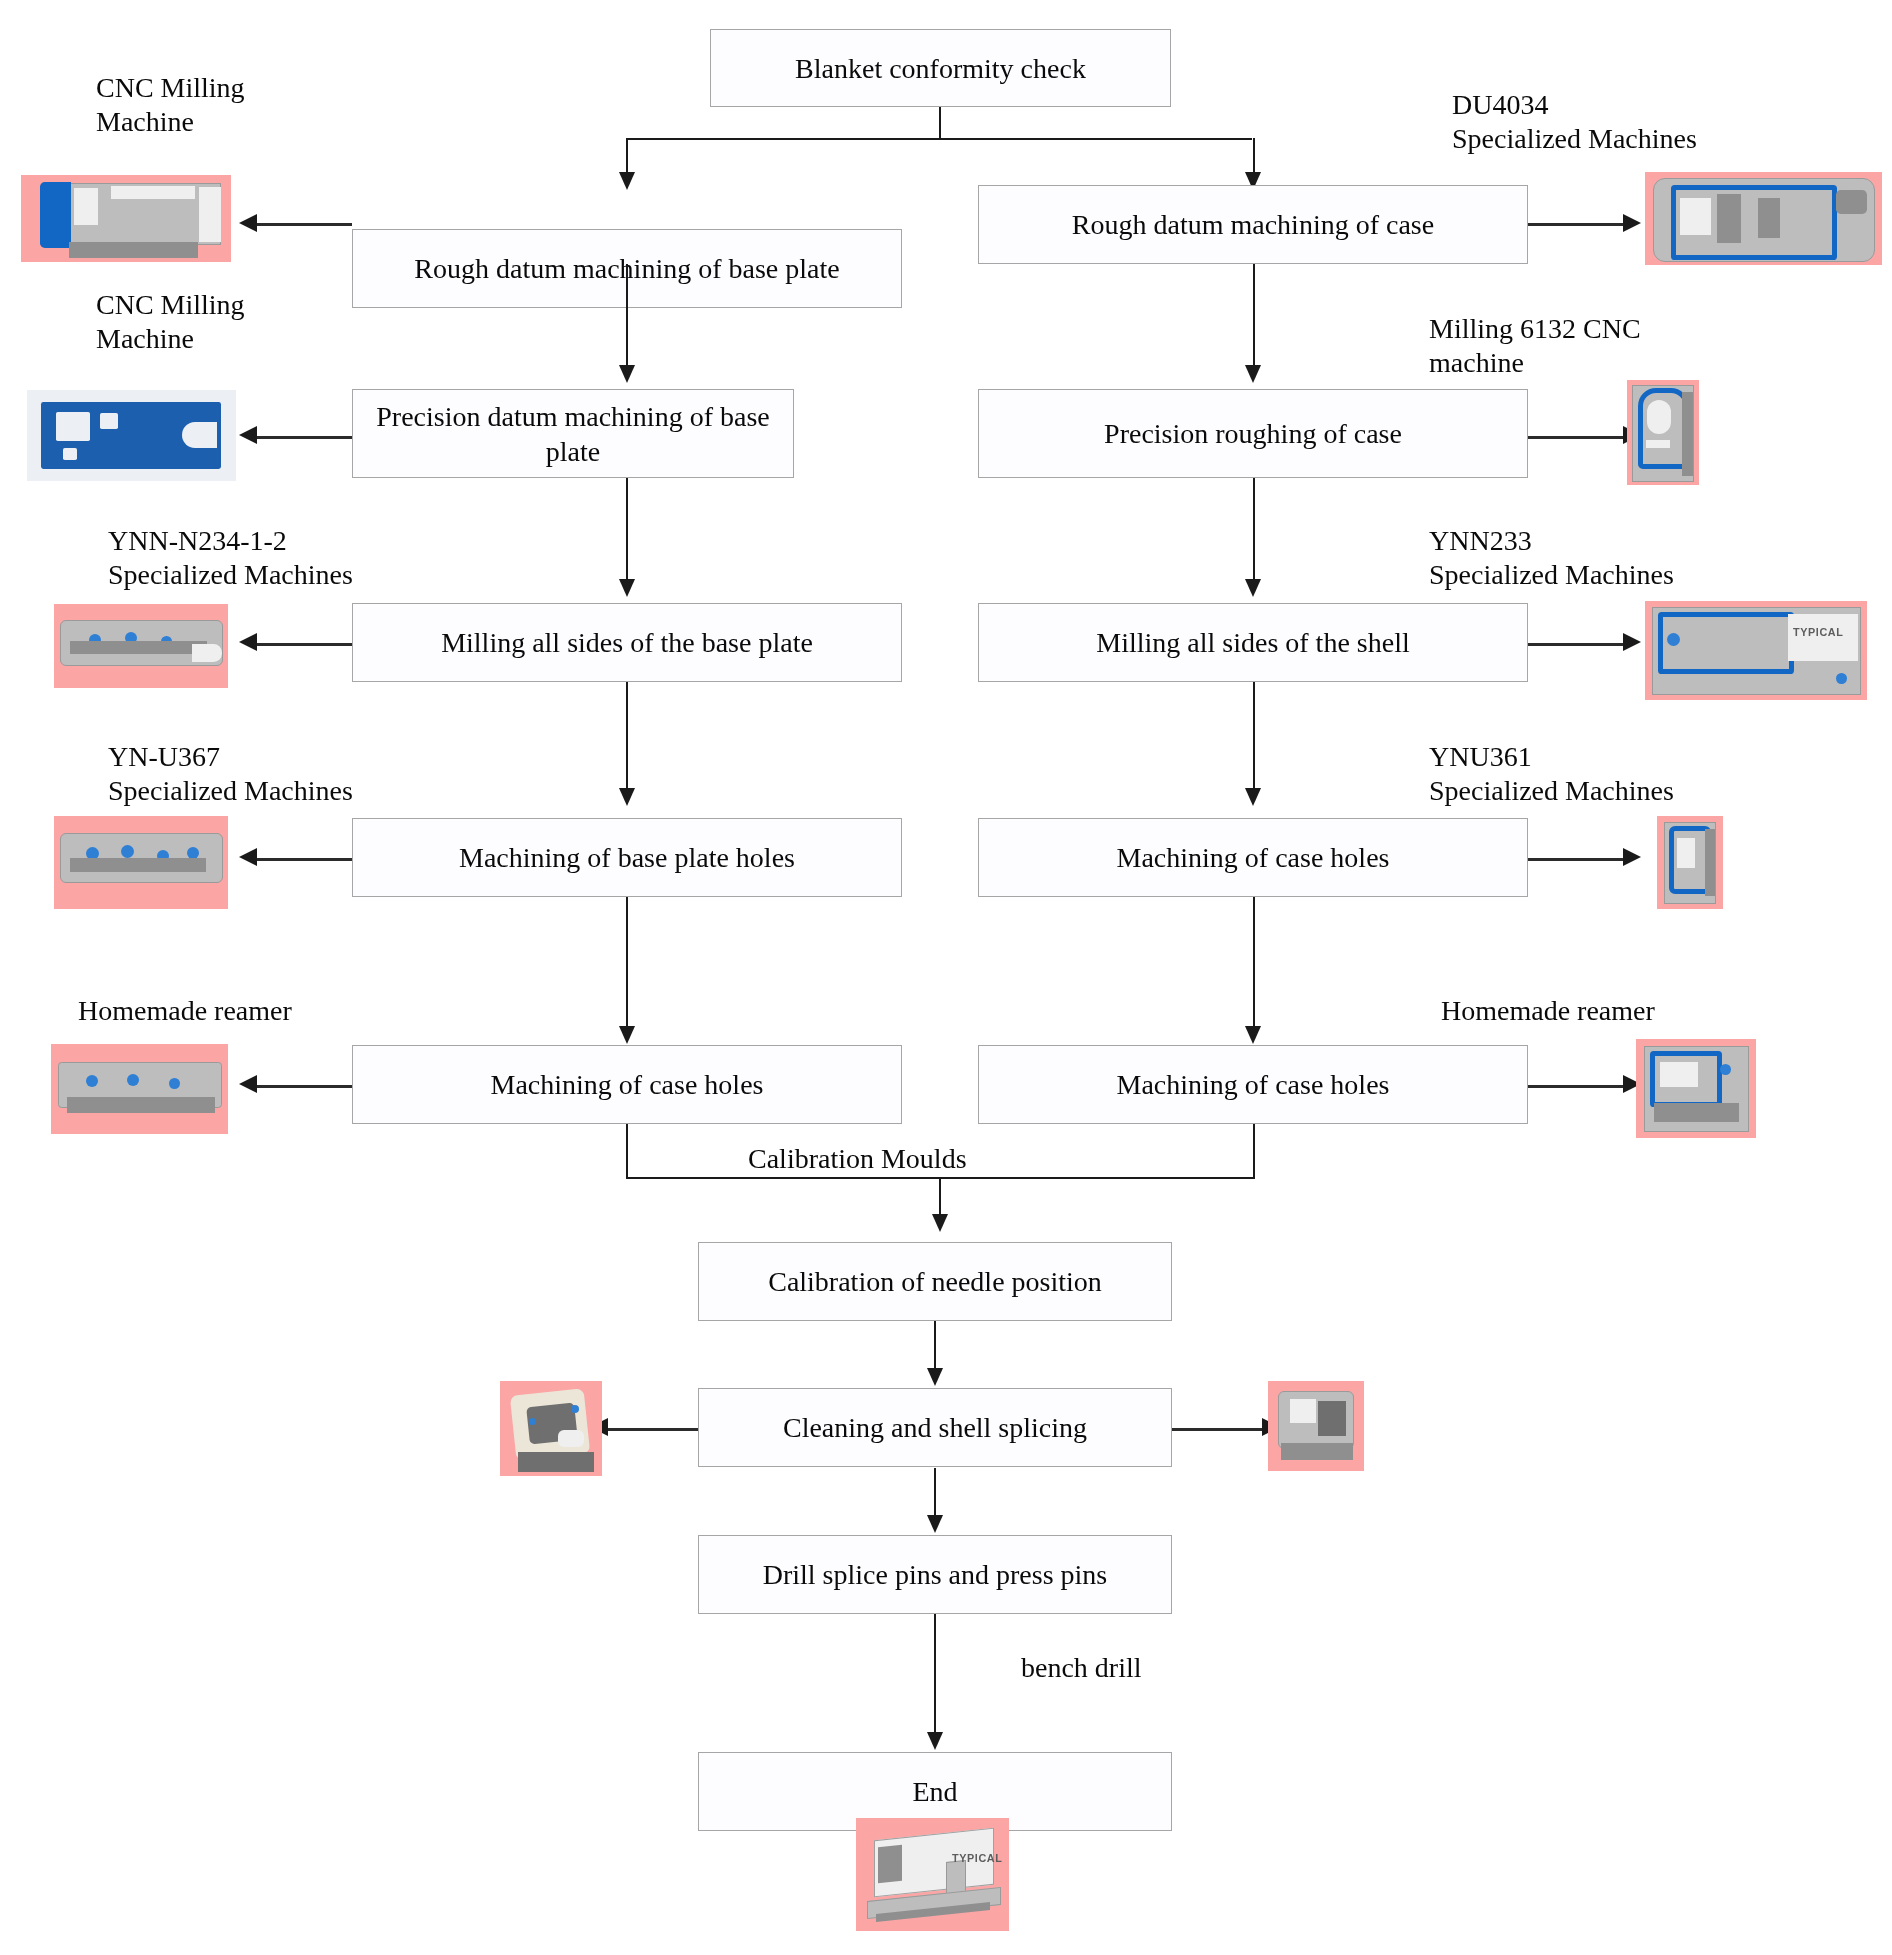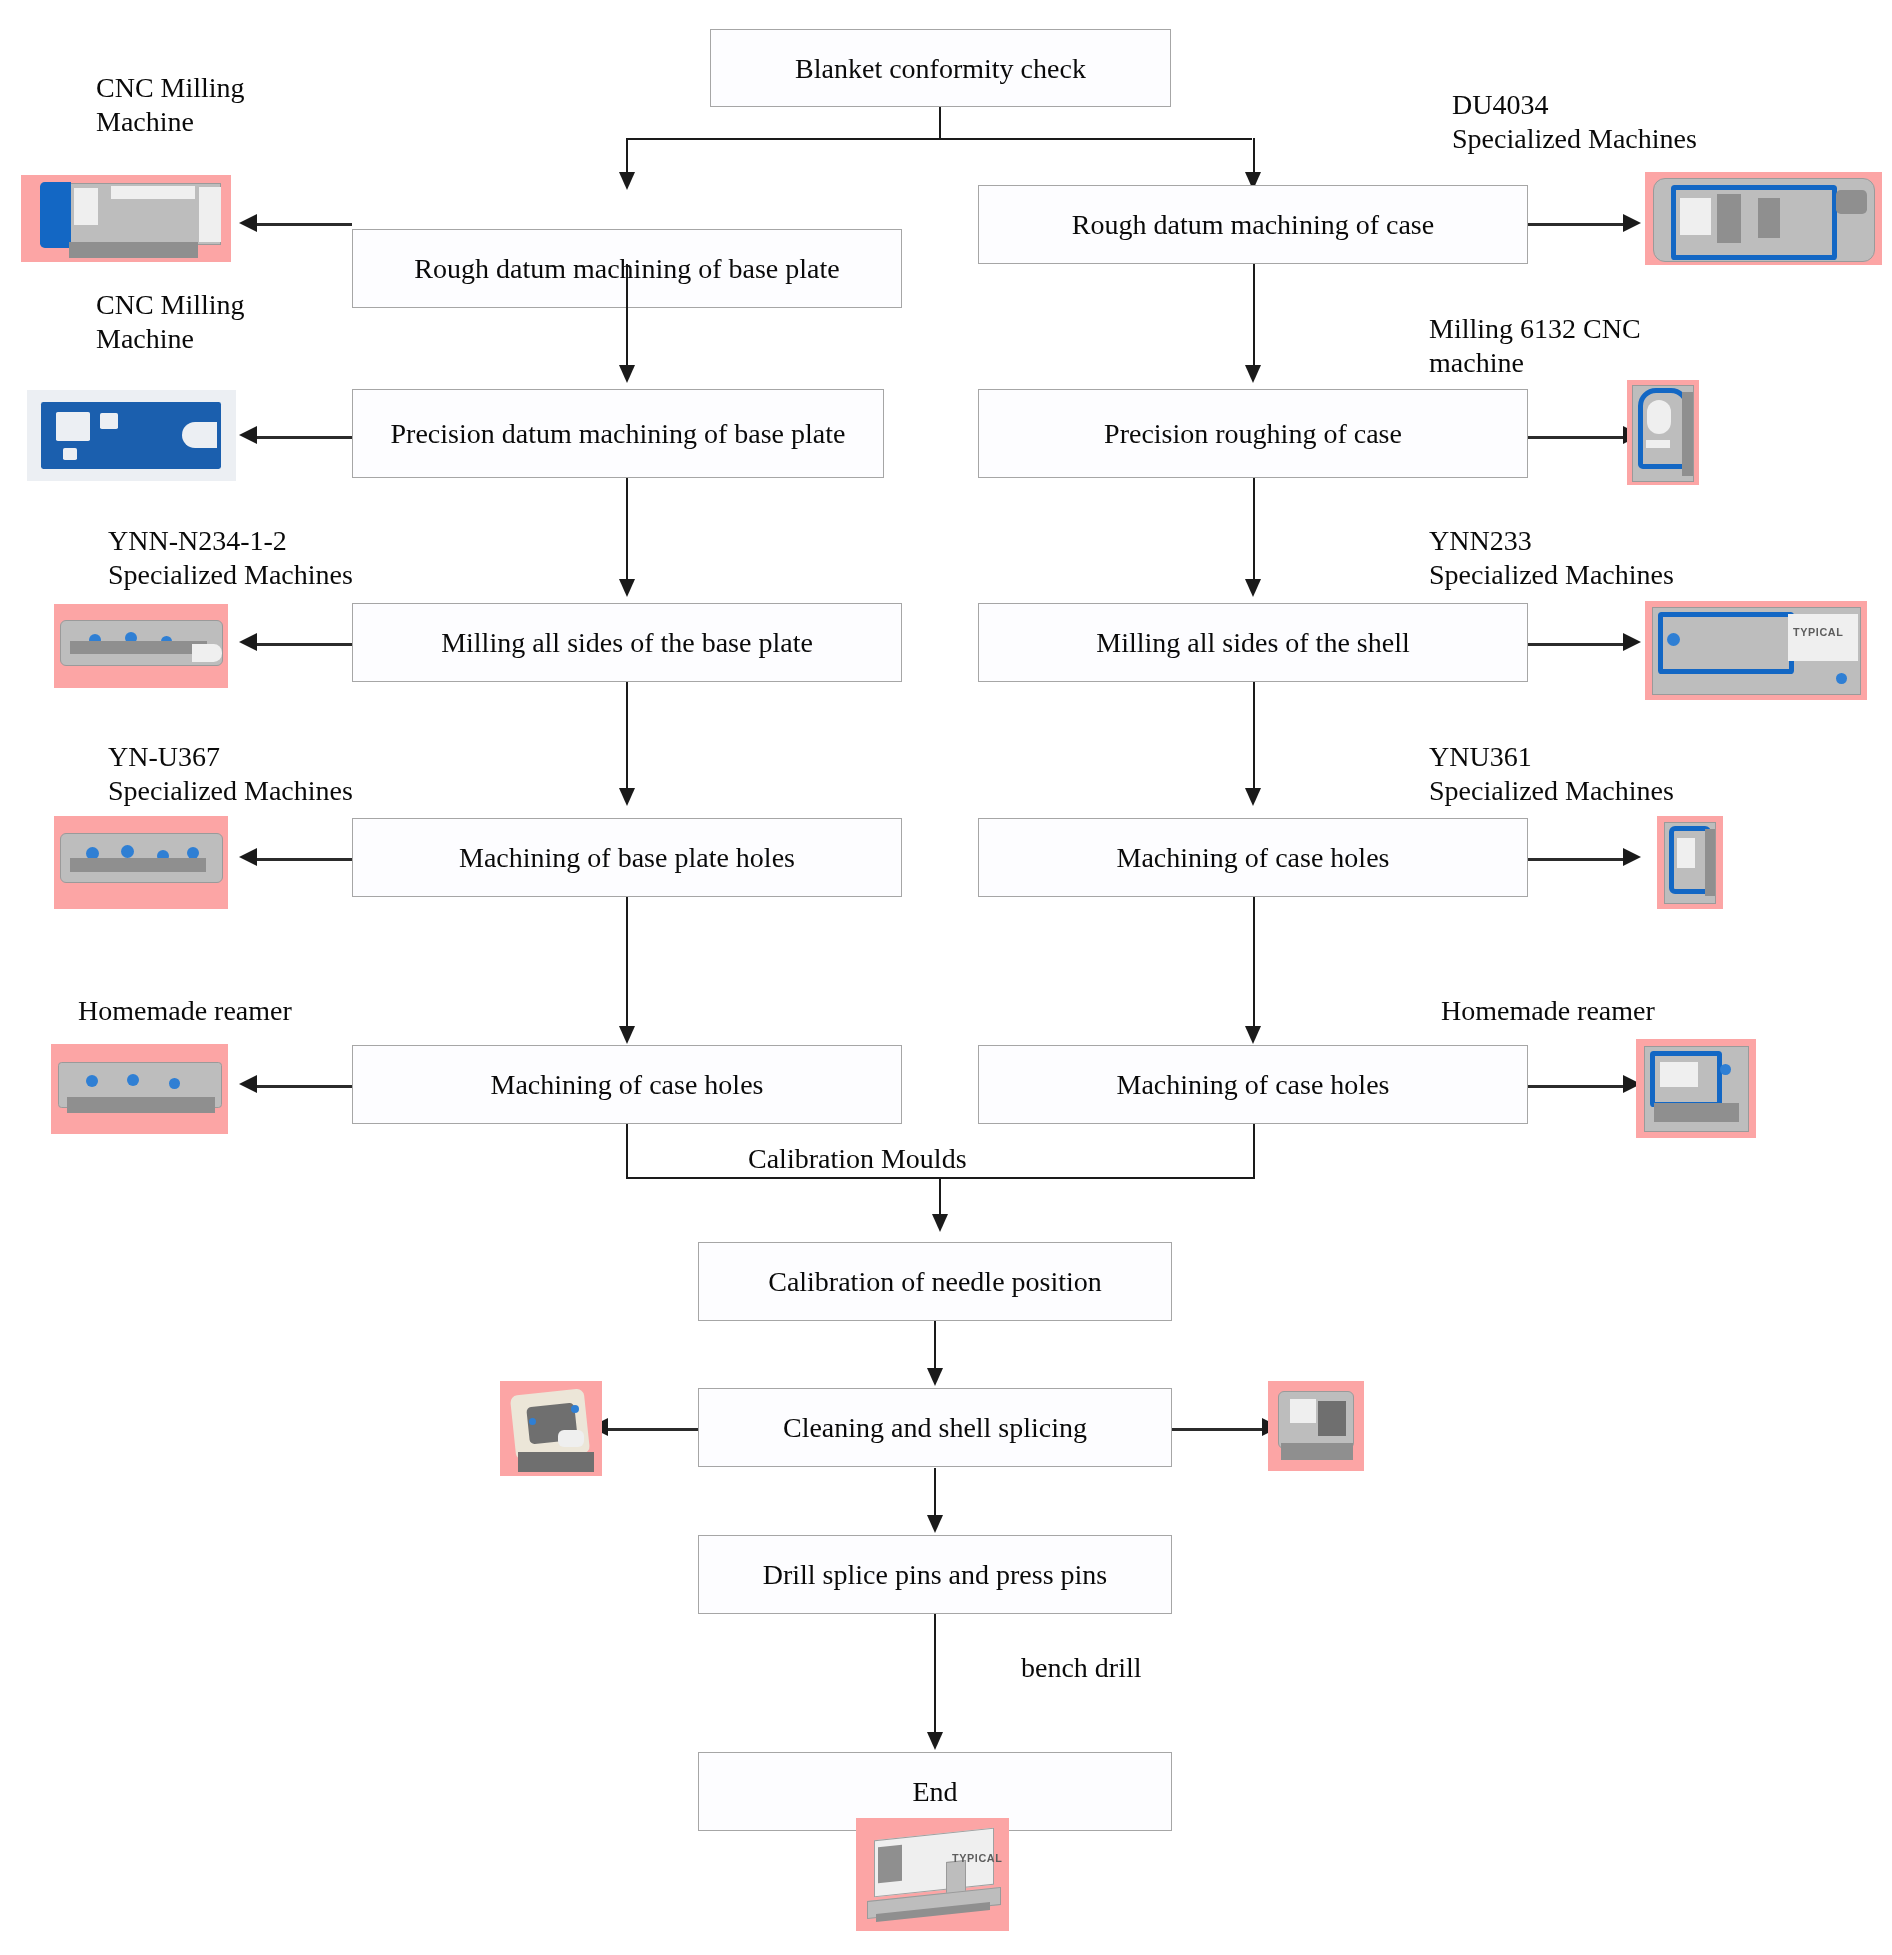--- a/index.html
+++ b/index.html
@@ -171,21 +171,21 @@
     <div class="dark" style="left:113px; top:26.4px; width:21.6px; height:40px;"></div>
     <div class="pale" style="left:35px; top:26.4px; width:31px; height:37px;"></div>
     <div class="dark" style="left:191px; top:18px; width:31px; height:24px; border-radius:4.8px;"></div>
   </div>
 
   <div class="vline" style="left:626px; top:264px; height:103px;"></div>
   <div class="arrow-down" style="left:619px; top:365px;"></div>
   <div class="vline" style="left:1253px; top:264px; height:103px;"></div>
   <div class="arrow-down" style="left:1245px; top:365px;"></div>
 
-  <div class="node" style="left:352px; top:389px; width:532px; height:89px;">Precision datum machining of
+  <div class="node" style="left:352px; top:389px; width:442px; height:89px;">Precision datum machining of
 base plate</div>
   <div class="node" style="left:978px; top:389px; width:550px; height:89px;">Precision roughing of case</div>
 
   <div class="caption" style="left:96px; top:288px; width:228px;">CNC Milling
 Machine</div>
   <div class="caption" style="left:1429px; top:312px; width:282px;">Milling 6132 CNC
 machine</div>
 
   <div class="hline thick" style="left:257px; top:436px; width:95px;"></div>
   <div class="arrow-left" style="left:239px; top:426px;"></div>

